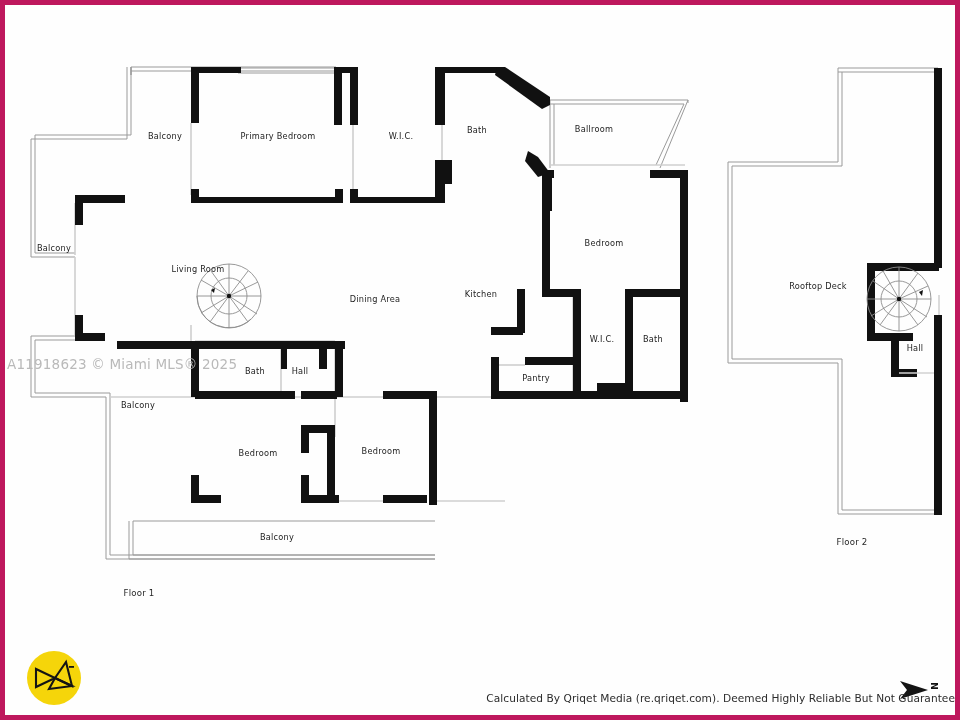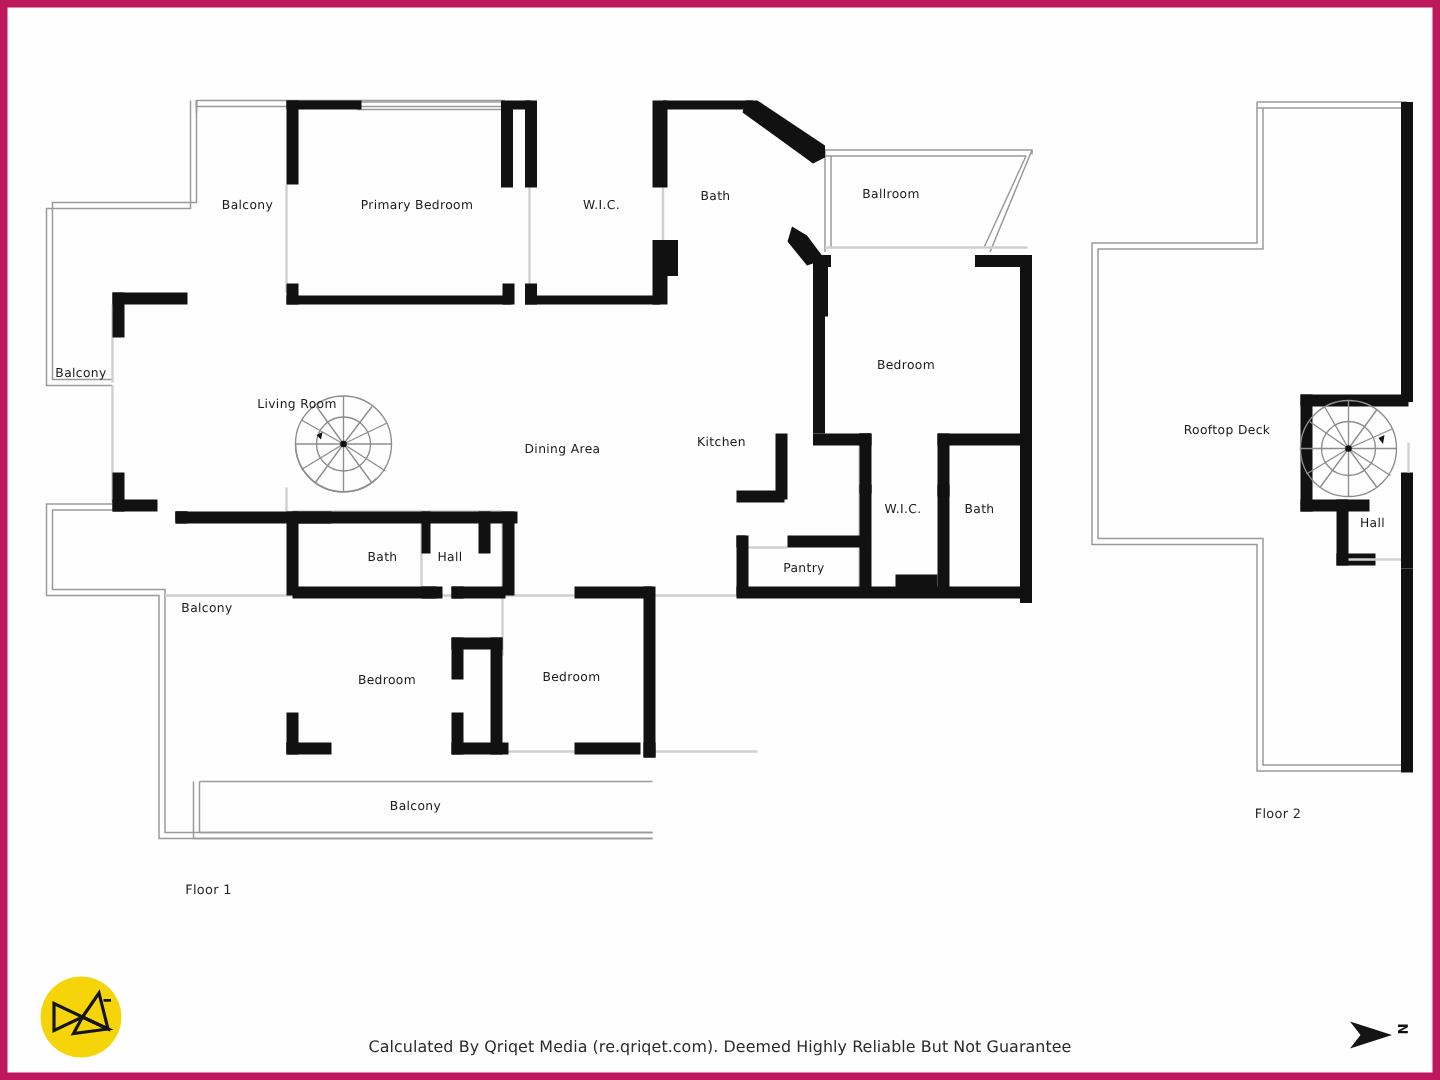--- a/index.html
+++ b/index.html
@@ -21,21 +21,21 @@
     font-family:"DejaVu Sans","Liberation Sans",sans-serif;
     font-size:8.2px;fill:#1c1c1c;text-anchor:middle;
     letter-spacing:0.25px;
   }
   .floor-label{
     font-family:"DejaVu Sans","Liberation Sans",sans-serif;
     font-size:8.6px;fill:#262626;text-anchor:middle;letter-spacing:0.2px;
   }
   .footer-note{
     position:absolute;left:0;right:0;top:687px;
-    text-align:center;
+    text-align:right;
     font-size:10.6px;color:#2b2b2b;
     letter-spacing:0.05px;
   }
   .watermark{
     position:absolute;left:2px;top:351px;
     font-size:13.5px;color:#b9b9b9;
     letter-spacing:0.2px;white-space:nowrap;
     font-family:"DejaVu Sans","Liberation Sans",sans-serif;
   }
   .logo-wrap{position:absolute;left:20px;top:644px;width:58px;height:58px;}
@@ -281,20 +281,21 @@
         <text class="rm-label" x="272" y="535">Balcony</text>
         <text class="rm-label" x="813" y="284">Rooftop Deck</text>
         <text class="rm-label" x="910" y="346">Hall</text>
       </g>
     <g id="floor-labels">
         <text class="floor-label" x="134" y="591">Floor 1</text>
         <text class="floor-label" x="847" y="540">Floor 2</text>
       </g>
   </svg>
 
+  <div class="watermark">A11918623 © Miami MLS® 2025</div>
 
   <div class="logo-wrap">
     <svg viewBox="0 0 58 58" width="58" height="58">
       <circle cx="29" cy="29" r="27" fill="#f5d50a"></circle>
       <g fill="none" stroke="#141414" stroke-width="2.1" stroke-linejoin="miter">
         <path d="M11,20 L11,38 L30,29 L11,20 Z"></path>
         <path d="M30,29 L41,13 L47,37 L30,29 Z"></path>
         <path d="M30,29 L47,37 L24,40 L30,29 Z"></path>
       </g>
       <rect x="44" y="17" width="5" height="1.8" fill="#141414"></rect>

